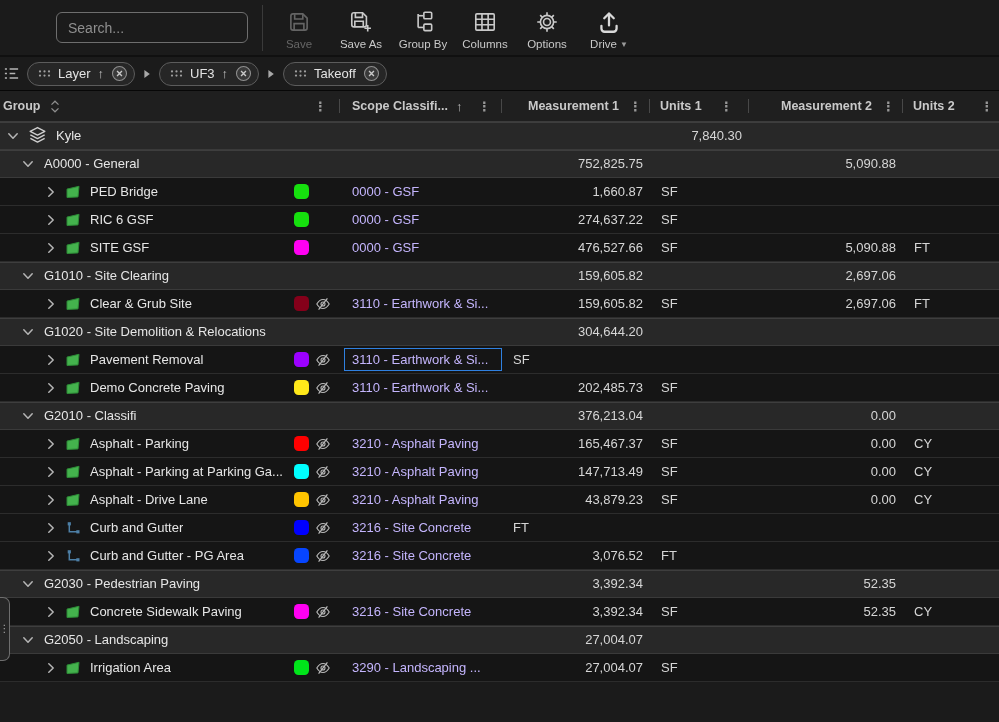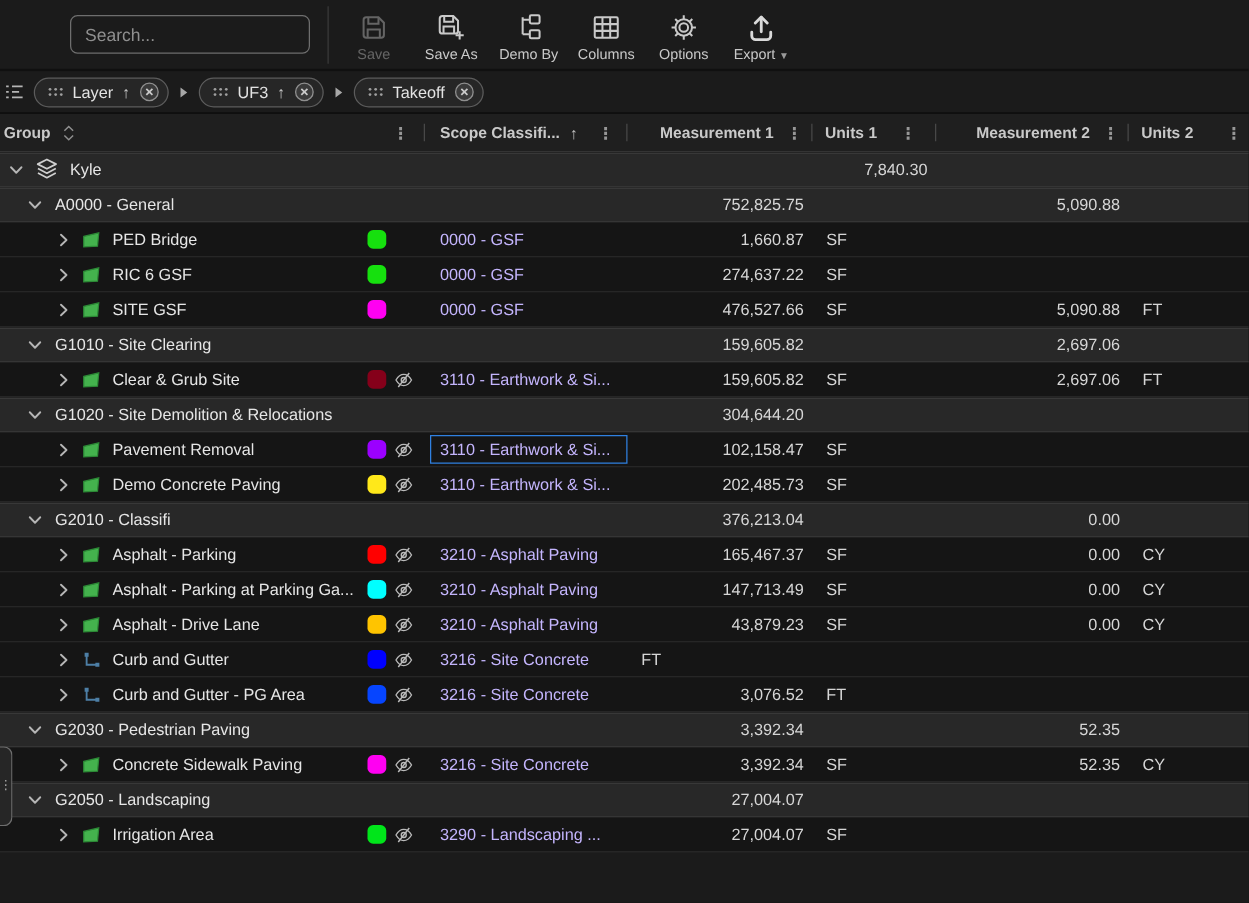--- a/index.html
+++ b/index.html
@@ -131,21 +131,21 @@
           <span class="icon">
             <svg width="26" height="26" viewBox="0 0 24 24" fill="none" stroke="#c9c9c9" stroke-width="1.5">
               <path d="M7.5 4.5v12.5"></path>
               <path d="M7.5 6.2h5"></path>
               <path d="M7.5 17h5"></path>
               <rect x="12.8" y="3" width="7.2" height="6" rx="1"></rect>
               <rect x="12.8" y="14" width="7.2" height="6" rx="1"></rect>
             </svg>
           </span>
           <span class="lbl">
-            <span>Demo By</span>
+            <span>Group By</span>
           </span>
         </button>
         <button class="tb-btn">
           <span class="icon">
             <svg width="26" height="26" viewBox="0 0 24 24" fill="none" stroke="#c9c9c9" stroke-width="1.5">
               <rect x="3.5" y="4.5" width="17" height="15" rx="1"></rect>
               <path d="M3.5 9.5h17M3.5 14.5h17M9.2 4.5v15M14.9 4.5v15"></path>
             </svg>
           </span>
           <span class="lbl">
@@ -166,21 +166,21 @@
         </button>
         <button class="tb-btn">
           <span class="icon">
             <svg width="26" height="26" viewBox="0 0 24 24" fill="none" stroke="#d9d9d9" stroke-width="2.1" stroke-linecap="round" stroke-linejoin="round">
               <path d="M12 15.2V4.6"></path>
               <path d="M7.6 8.6L12 4.2l4.4 4.4"></path>
               <path d="M5 15.5v2.6c0 1.6 1.3 2.9 2.9 2.9h8.2c1.6 0 2.9-1.3 2.9-2.9v-2.6"></path>
             </svg>
           </span>
           <span class="lbl">
-            <span>Export</span>
+            <span>Drive</span>
             <span class="caret-down">▼</span>
           </span>
         </button>
       </div>
   </div>
 
   <div class="chipbar">
     <span class="tree-icon icon" id="tree-icon">
         <svg width="17" height="17" viewBox="0 0 18 18" fill="none" stroke="#b5b5b5" stroke-width="1.5">
           <path d="M2 4.3h2.2M7 4.3h9M2 9h2.2M7 9h6M2 13.7h2.2M7 13.7h9"></path>
@@ -536,23 +536,20 @@
                 <circle cx="8" cy="8" r="2"></circle>
                 <path d="M12.4 2.4 3.6 13.6" stroke-width="1.2"></path>
               </svg>
             </span>
           </span>
         </div>
         <div class="cell cell-scope">
           <span class="scope-text">3110 - Earthwork &amp; Si...</span>
           <span class="sel-border"></span>
         </div>
-        <div class="cell cell-num">
-          <span class="num-text">102,158.47</span>
-        </div>
         <div class="cell cell-units">
           <span class="units-text">SF</span>
         </div>
         <div class="cell cell-num"></div>
         <div class="cell cell-units"></div>
         <div class="cell"></div>
       </div>
       <div class="grid row row-leaf">
         <div class="cell cell-group">
           <span class="chev icon">

